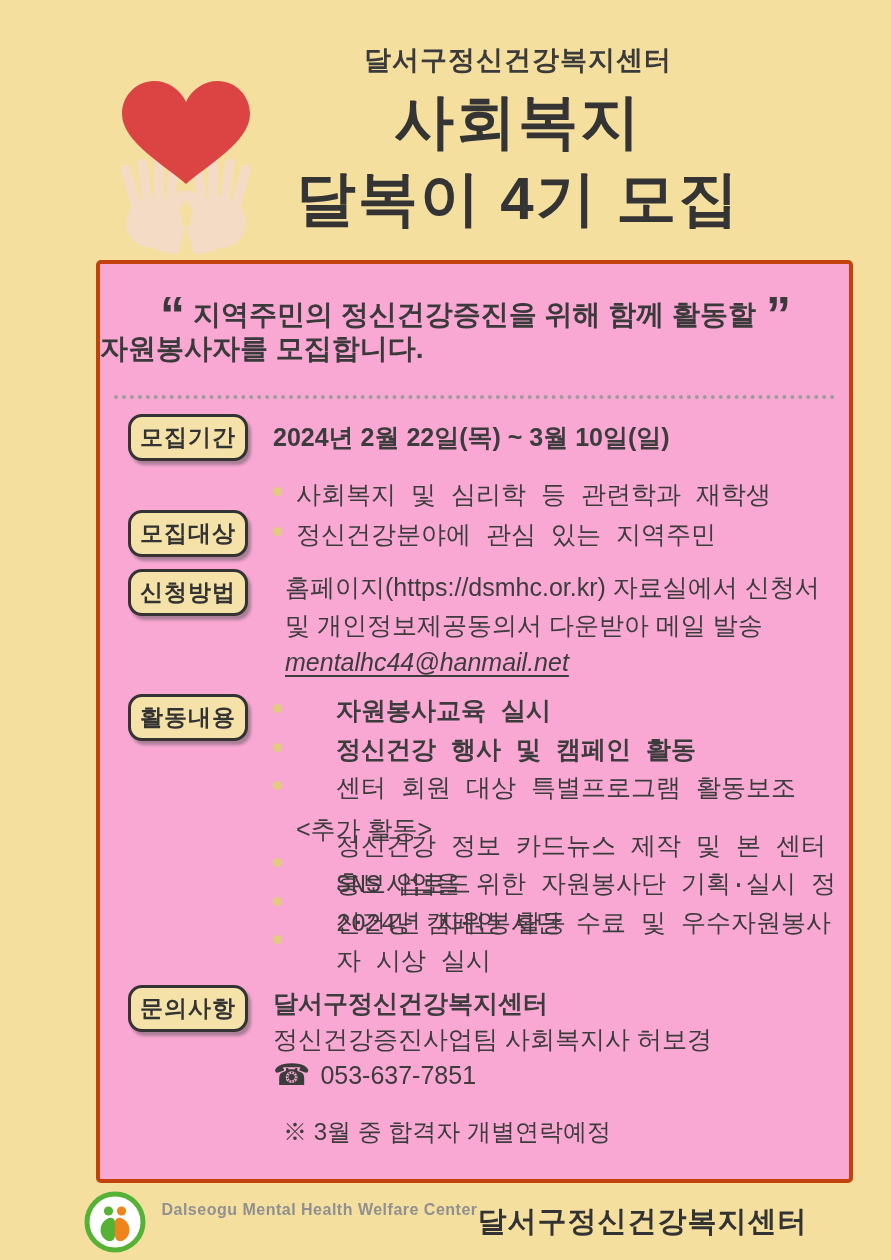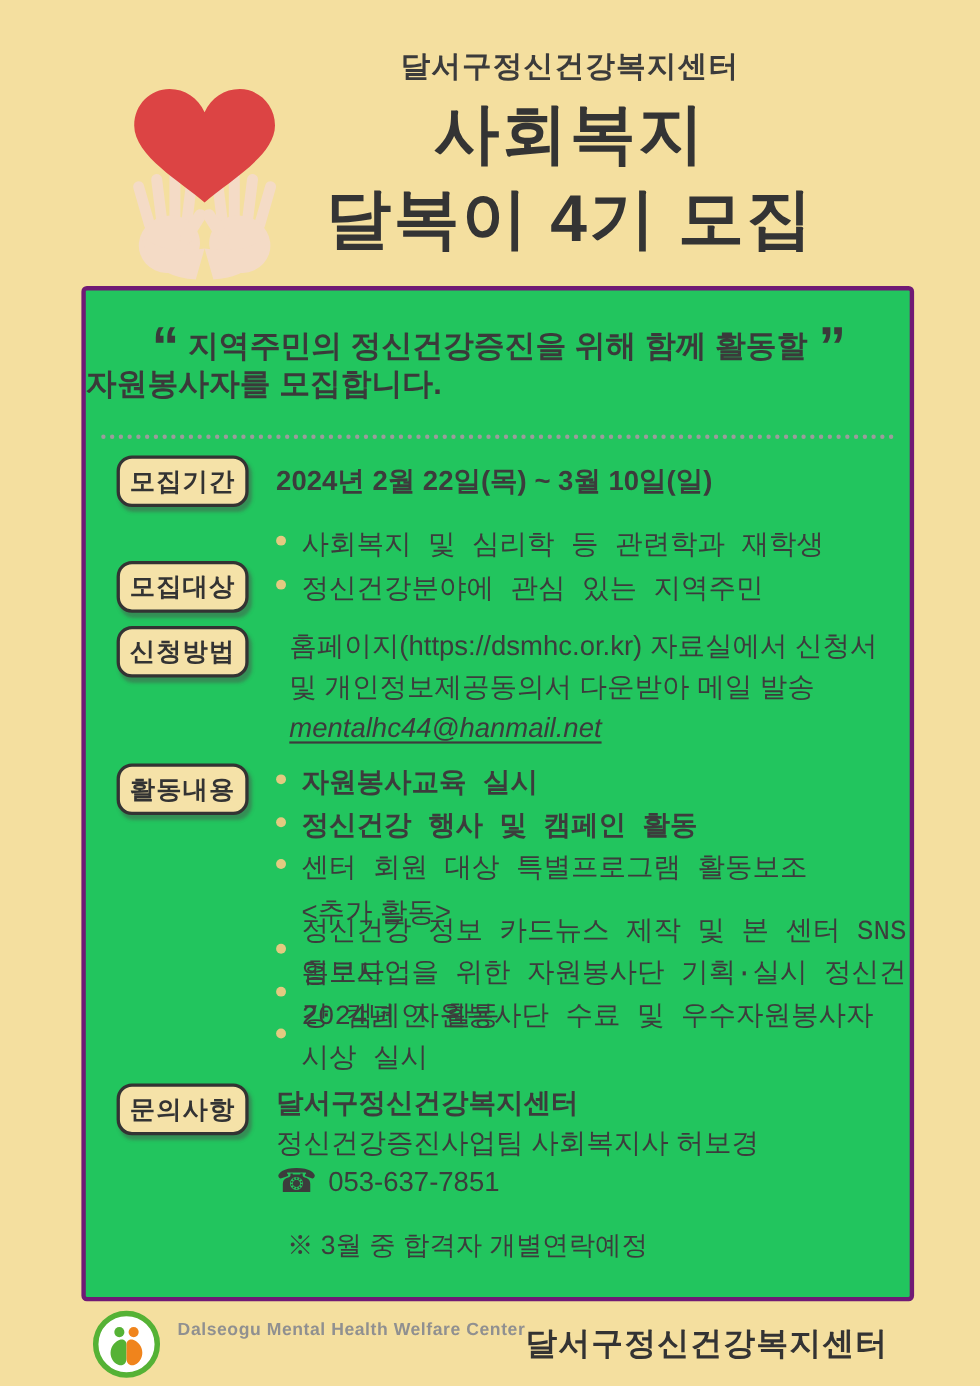--- a/index.html
+++ b/index.html
@@ -41,26 +41,26 @@
     font-weight: 800;
     line-height: 1.28;
     color: #343434;
     letter-spacing: 2px;
     margin-top: 6px;
   }
 
   
   .card {
     position: absolute;
-    left: 74px;
+    left: 96px;
     top: 260px;
     width: 757px;
     height: 923px;
-    background: #22c55e;
-    border: 4px solid #701a75;
+    background: #f9a8d4;
+    border: 4px solid #c2410c;
     border-radius: 5px;
   }
 
   .quote {
     position: absolute;
     top: 18px;
     left: 0;
     width: 100%;
     text-align: center;
     font-size: 28px;
@@ -145,21 +145,21 @@
 
   .apply-line { line-height: 37.5px; }
   .email {
     display: inline-block;
     text-decoration: underline;
     text-underline-offset: 4px;
     cursor: pointer;
     font-style: italic;
   }
 
-  .activities .bullet-row { height: 38.5px; }
+  .activities .bullet-row { height: 38.5px; gap: 40px; }
   .activities .bullet-text { line-height: 38.5px; }
   .subheading {
     line-height: 38.5px;
     padding-left: 23px;
   }
 
   .contact-line { line-height: 36px; }
   .phone-line { line-height: 36px; display: flex; align-items: center; }
   .phone-icon { font-size: 30px; margin-right: 10px; line-height: 36px; }
 

